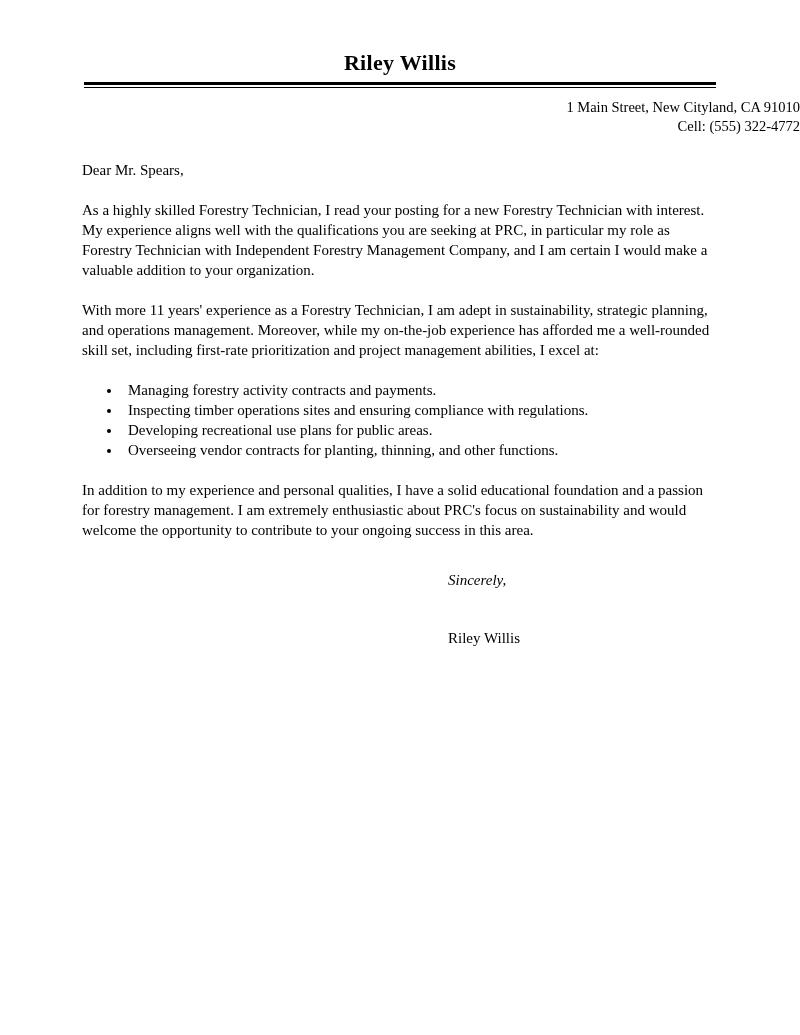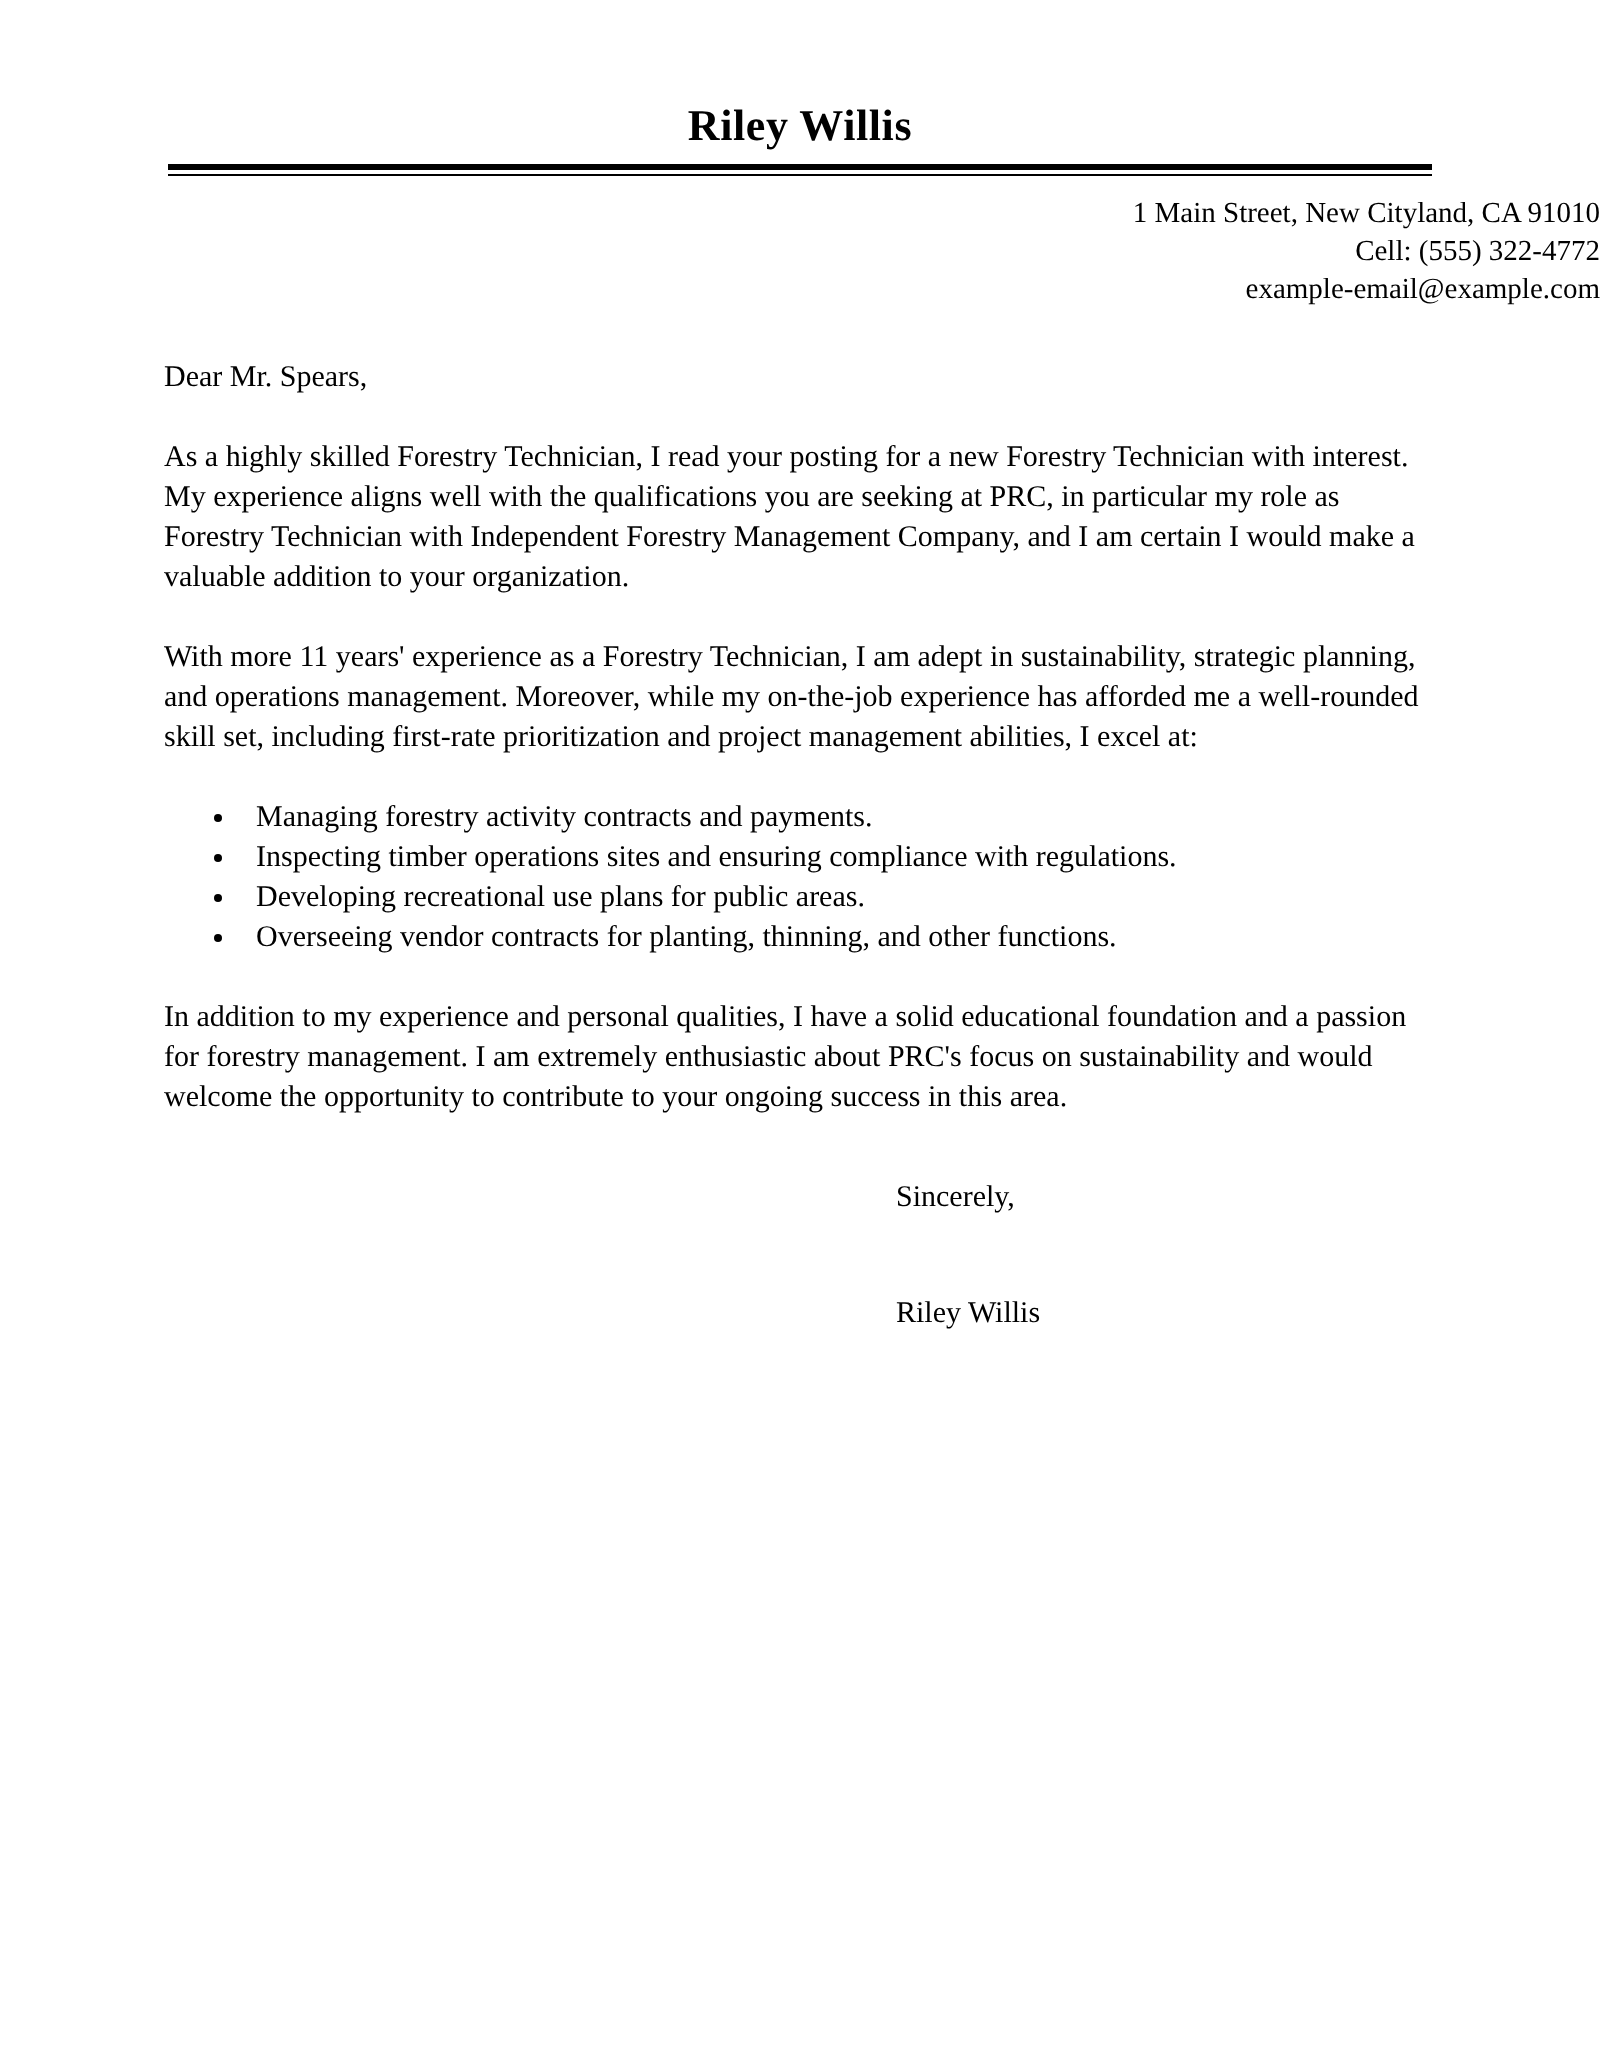--- a/index.html
+++ b/index.html
@@ -54,35 +54,34 @@
     padding-left: 6px;
     line-height: 20px;
   }
   .thanks { margin-top: 20px; }
   .signoff-block {
     margin-left: 448px;
     font-size: 15px;
     line-height: 20px;
     color: #000000;
   }
-  .signoff { margin-top: 30px; }
+  .signoff { margin-top: 30px; font-style: italic; }
   .signature { margin-top: 38px; }
 </style>
 </head>
 <body>
 
 <div class="page">
 
   <div class="header">
     <div class="name">Riley Willis</div>
     <div class="rule"></div>
     <div class="contact">
       <div>1 Main Street, New Cityland, CA 91010</div>
       <div>Cell: (555) 322-4772</div>
-      <div>example-email@example.com</div>
     </div>
   </div>
 
   <div class="body">
     <div class="greeting">Dear Mr. Spears,</div>
 
     <div class="para">As a highly skilled Forestry Technician, I read your posting for a new Forestry Technician with interest. My experience aligns well with the qualifications you are seeking at PRC, in particular my role as Forestry Technician with Independent Forestry Management Company, and I am certain I would make a valuable addition to your organization.</div>
 
     <div class="para">With more 11 years' experience as a Forestry Technician, I am adept in sustainability, strategic planning, and operations management. Moreover, while my on-the-job experience has afforded me a well-rounded skill set, including first-rate prioritization and project management abilities, I excel at:</div>
 

